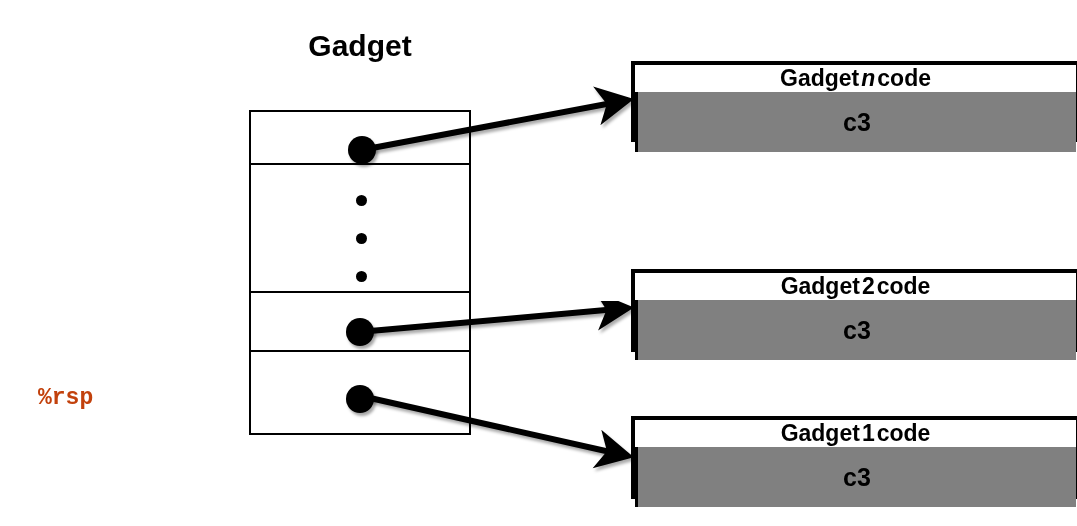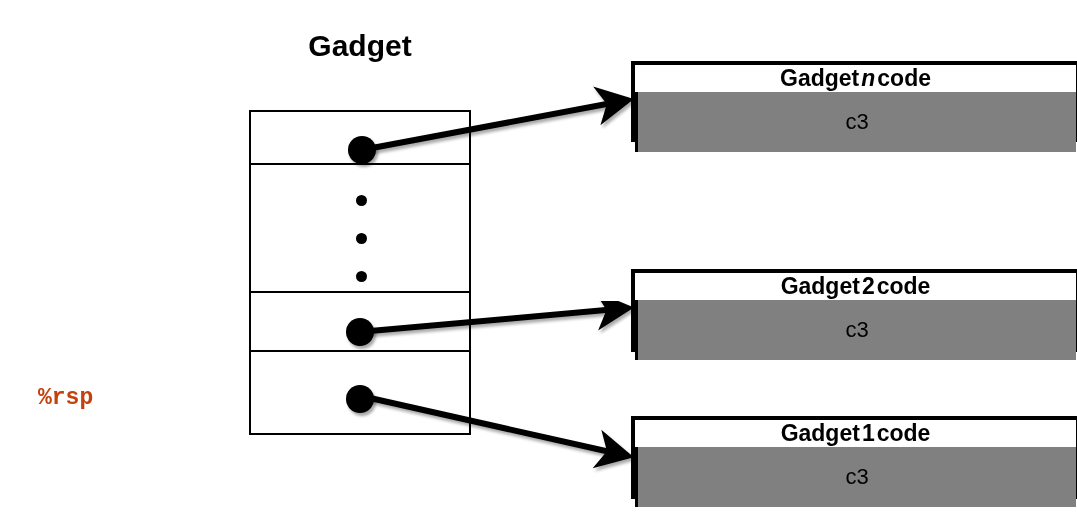--- a/index.html
+++ b/index.html
@@ -131,22 +131,22 @@
   .gadget-code .idx-plain  { font-style: normal; padding: 0 2px; }
 
   .gadget-ret {
     flex: 0 0 60px;
     display: flex;
     align-items: center;
     justify-content: center;
     background: #808080;
     border-left: 3px solid #000000;
     font-family: "Liberation Sans", sans-serif;
-    font-weight: normal;
-    font-size: 22px;
+    font-weight: bold;
+    font-size: 25px;
     color: #000000;
     white-space: nowrap;
   }
 
   
   .arrow-layer {
     position: absolute;
     left: 0;
     top: 0;
     width: 1077px;

